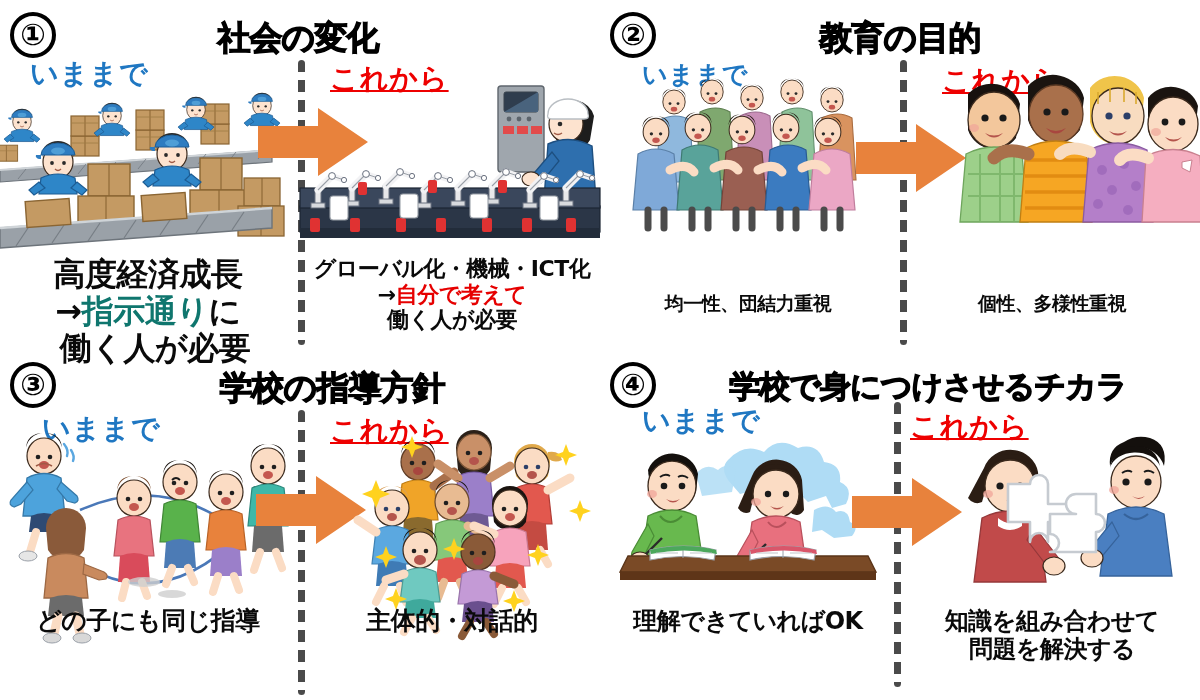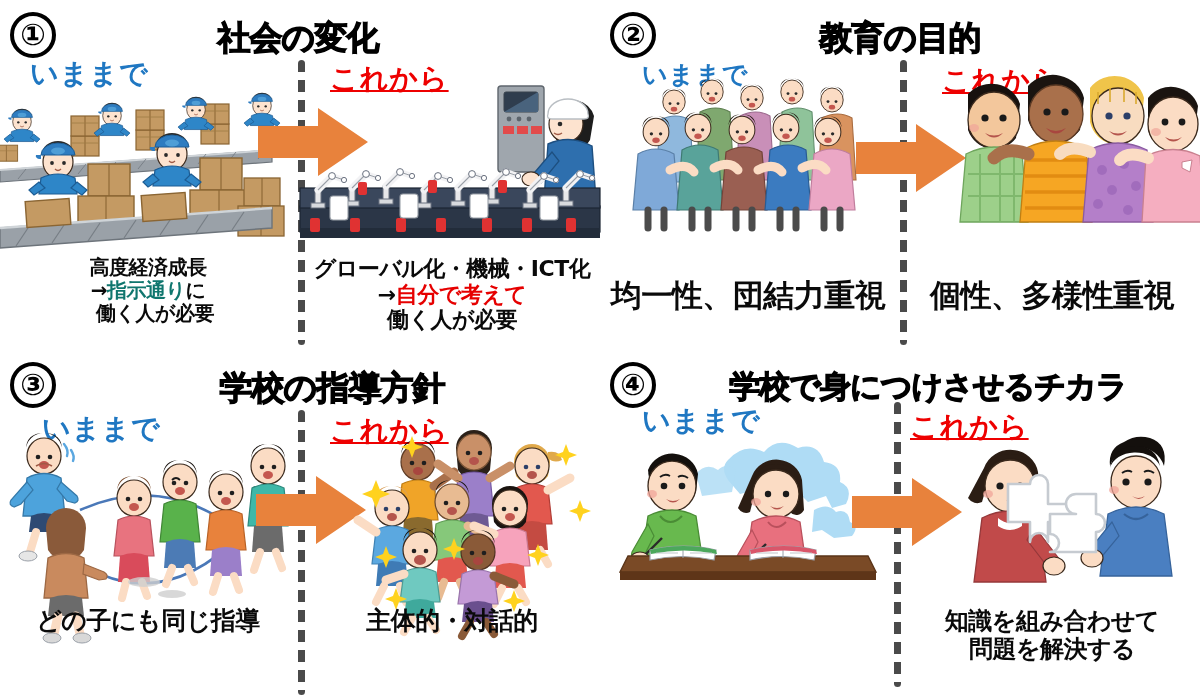--- a/index.html
+++ b/index.html
@@ -71,23 +71,23 @@
     position:absolute; text-align:center; line-height:1.16;
     font-size:25px; font-weight:bold; color:#0a0a0a;
     font-family:"DejaVu Sans","Liberation Sans",sans-serif;
     letter-spacing:-0.5px; white-space:nowrap;
   }
   .cap.left  { left:0;     width:296px; }
   .cap.right { left:304px; width:296px; }
   .cap .hi-blue { color:#0f766e; }
   .cap .hi-red  { color:#E60000;margin-top:8px; }
 
-  #panel-1 .cap { top:256px; font-size:20px; }
+  #panel-1 .cap { top:256px; font-size:32px; }
   #panel-1 .cap.right { font-size:22px; }
-  #panel-2 .cap { top:278px; font-size:31px;font-family:Liberation Serif, serif; }
+  #panel-2 .cap { top:292px; font-size:19px; }
   #panel-3 .cap { top:256px; font-size:25px; }
   #panel-4 .cap { top:258px; font-size:24px; }
 
   .cap .ln { display:block; }
   .cap .ln.indent { padding-left:14px; }
 
   svg { display:block; overflow:visible; }
 </style>
 </head>
 <body>
@@ -841,20 +841,21 @@
 
           <g fill="#ffffff" stroke="#c6cbd1" stroke-width="2.6" stroke-linejoin="round">
             <path d="M448,66 h22 a9,9 0 0 1 0,18 h-22 v20 a9,9 0 0 0 -18,0 v-20 h-22 v-38 h22 a9,9 0 0 1 18,0 z"></path>
             <path d="M476,56 h20 v20 a9,9 0 0 1 0,18 v20 h-46 a9,9 0 0 0 0,-18 v-20 h26 a9,9 0 0 1 0,-20z"></path>
           </g>
         </g>
       </svg>
     </div>
 
     <div class="cap left">
+      <span class="ln">理解できていればOK</span>
     </div>
     <div class="cap right">
       <span class="ln">知識を組み合わせて</span>
       <span class="ln">問題を解決する</span>
     </div>
   </section>
 
 </div>
 
 </body></html>

